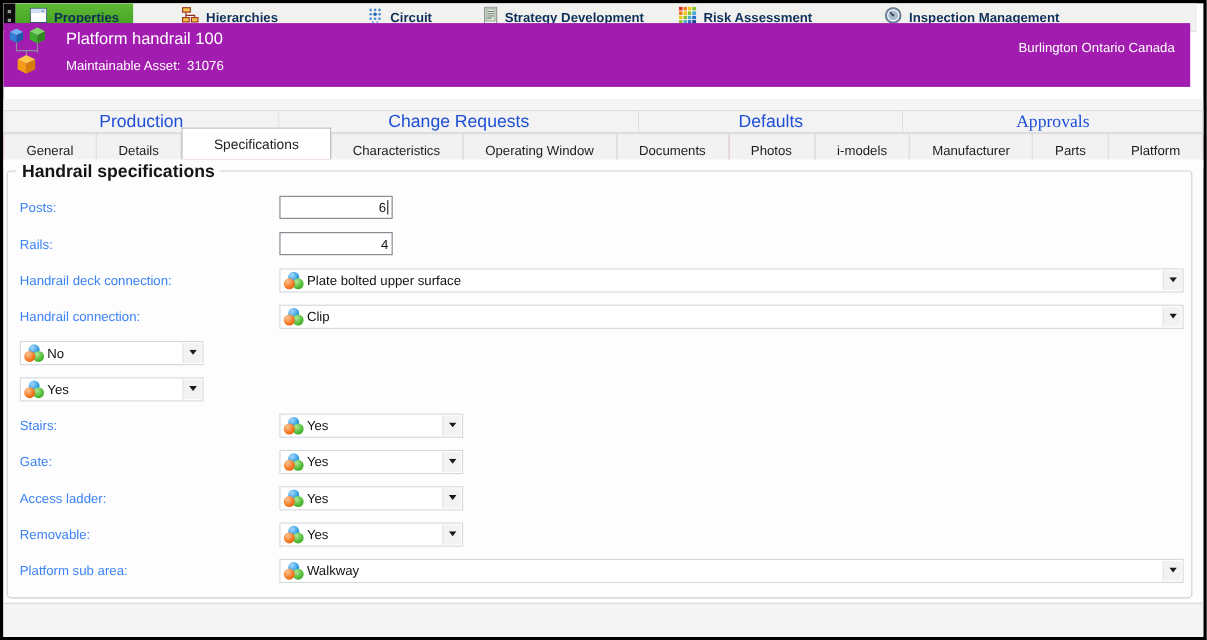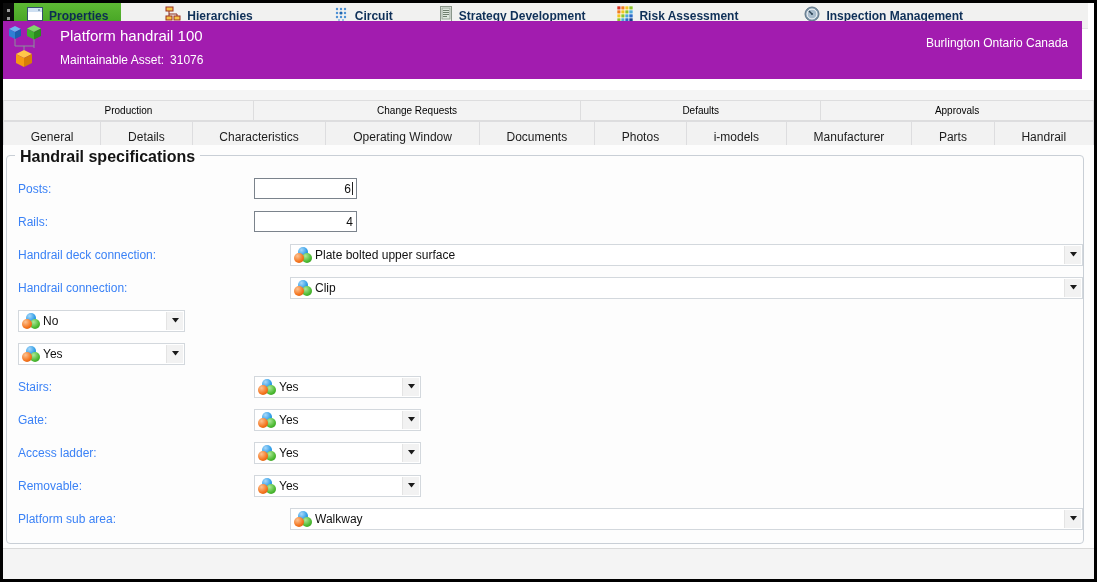--- a/index.html
+++ b/index.html
@@ -22,43 +22,43 @@
   .hdr-cubes { position:absolute; left:4px; top:3px; }
   .hdr-title { position:absolute; left:57px; top:6px; font-size:15px; }
   .hdr-sub { position:absolute; left:57px; top:32px; font-size:12px; }
   .hdr-sub b { font-weight:normal; margin-left:6px; }
   .hdr-loc { position:absolute; right:14px; top:15px; font-size:12px; }
 
   .gapbar { position:absolute; left:0; top:87px; width:1091px; height:10px; background:#f5f5f5; }
 
   
   .tabrow1 { position:absolute; left:0; top:97px; width:1091px; height:21px; display:flex; background:#f5f5f5; }
-  .t1 { border:1px solid #ddddde; border-left:none; background:#f3f3f3; font-size:10px; color:#000000; display:flex; align-items:center; justify-content:center;text-align:center; }
+  .t1 { border:1px solid #ddddde; border-left:none; background:#f3f3f3; font-size:16px; color:#1d4ed8; display:flex; align-items:center; justify-content:center;text-align:center; }
   .t1:first-child { border-left:1px solid #ddddde; }
-  .t1.w0{width:23%;} .t1.w1{width:30%;} .t1.w2{width:22%;} .t1.w3{width:25%;}
+  .t1.w0{width:23%;} .t1.w1{width:30%;} .t1.w2{width:22%;} .t1.w3{width:25%;font-family:Liberation Serif, serif;}
 
   .tabrow2 { position:absolute; left:0; top:118px; width:1091px; height:32px; display:flex; background:#b91c1c; }
   .t2 { flex:1 1 auto; border:1px solid #dddddf; border-left:none; background:#f2f2f2; font-size:12px; color:#1c1c1c; display:flex; align-items:center; justify-content:center; white-space:nowrap; padding:0 10px; }
   .t2:first-child { border-left:1px solid #dddddf; }
   .t2.sel { background:#fff; border:1px solid #b9c0c7; border-bottom:1px solid #fff; margin-top:-5px; height:29px; z-index:2; font-size:12.5px; padding:0 18px; }
 
   
   .content { position:absolute; left:0; top:142px; width:1091px; height:403px; background:#fdfdfd; }
   .groupbox { position:absolute; left:3px; top:10px; width:1078px; height:389px; border:1px solid #c9cfd6; border-radius:4px; background:#fdfdfd; }
   .gb-title { position:absolute; left:8px; top:-8px; background:#fdfdfd; padding:0 5px; font-size:16px; font-weight:bold; color:#141414; }
   .rows { position:absolute; left:0; top:16px; width:100%; }
   .row { height:33px; display:flex; align-items:center; padding-left:11px; }
   .flabel { width:236px; flex:none; font-size:12px; color:#3b82f6; }
 
   .numbox { width:103px; height:21px; border:1px solid #7b838c; background:#fff; font-size:12px; color:#111; display:flex; align-items:center; justify-content:flex-end; padding-right:3px; }
   .caret { display:inline-block; width:1px; height:13px; background:#222; margin-left:1px; }
 
   .dropdown { height:22px; border:1px solid #d3d8dd; background:#fff; display:flex; align-items:center; position:relative; padding-left:3px; }
   .dropdown.narrow { width:167px; }
-  .dropdown.wide { width:822px;margin-left:36px; }
+  .dropdown.wide { width:822px; }
   .dval { font-size:12px; color:#111; margin-left:4px; }
   .darrow { position:absolute; right:1px; top:1px; bottom:1px; width:17px; background:#f2f2f2; border-left:1px solid #e4e4e4; display:flex; align-items:center; justify-content:center; }
   .darrow svg { display:block; }
 
   .balls { width:17px; height:16px; position:relative; flex:none; }
   .ball { position:absolute; width:10px; height:10px; border-radius:50%; }
   .ball.b { left:4px; top:0; z-index:1; background:radial-gradient(circle at 35% 30%, #a8d8fa, #2a9be6 60%, #0d6cb4); }
   .ball.g { left:8px; top:6px; z-index:2; background:radial-gradient(circle at 35% 30%, #aee79a, #4cba32 60%, #2e8c1c); }
   .ball.o { left:0;  top:6px; z-index:3; background:radial-gradient(circle at 35% 30%, #fcc392, #f4731c 60%, #c4540d); }
 
@@ -196,28 +196,29 @@
   <div class="tabrow1">
     <div class="t1 w0">Production</div>
     <div class="t1 w1">Change Requests</div>
     <div class="t1 w2">Defaults</div>
     <div class="t1 w3">Approvals</div>
   </div>
 
   <div class="tabrow2">
     <div class="t2">General</div>
     <div class="t2">Details</div>
+    <div class="t2 sel">Specifications</div>
     <div class="t2">Characteristics</div>
     <div class="t2">Operating Window</div>
     <div class="t2">Documents</div>
     <div class="t2">Photos</div>
     <div class="t2">i-models</div>
     <div class="t2">Manufacturer</div>
     <div class="t2">Parts</div>
-    <div class="t2">Handrail</div>
+    <div class="t2">Platform</div>
   </div>
 
   <div class="content">
     <div class="groupbox">
       <div class="gb-title">Handrail specifications</div>
       <div class="rows">
 
         <div class="row">
           <span class="flabel">Posts:</span>
           <div class="numbox">

